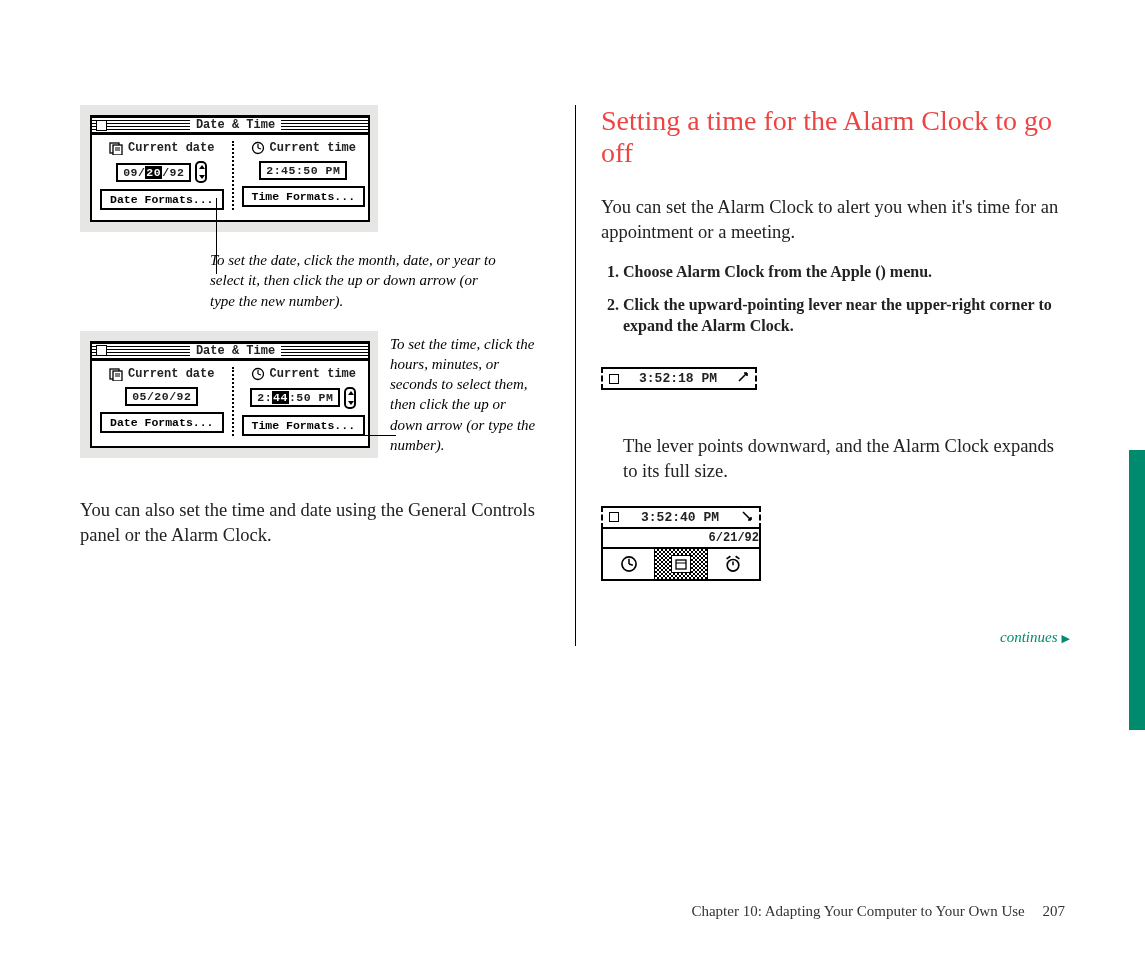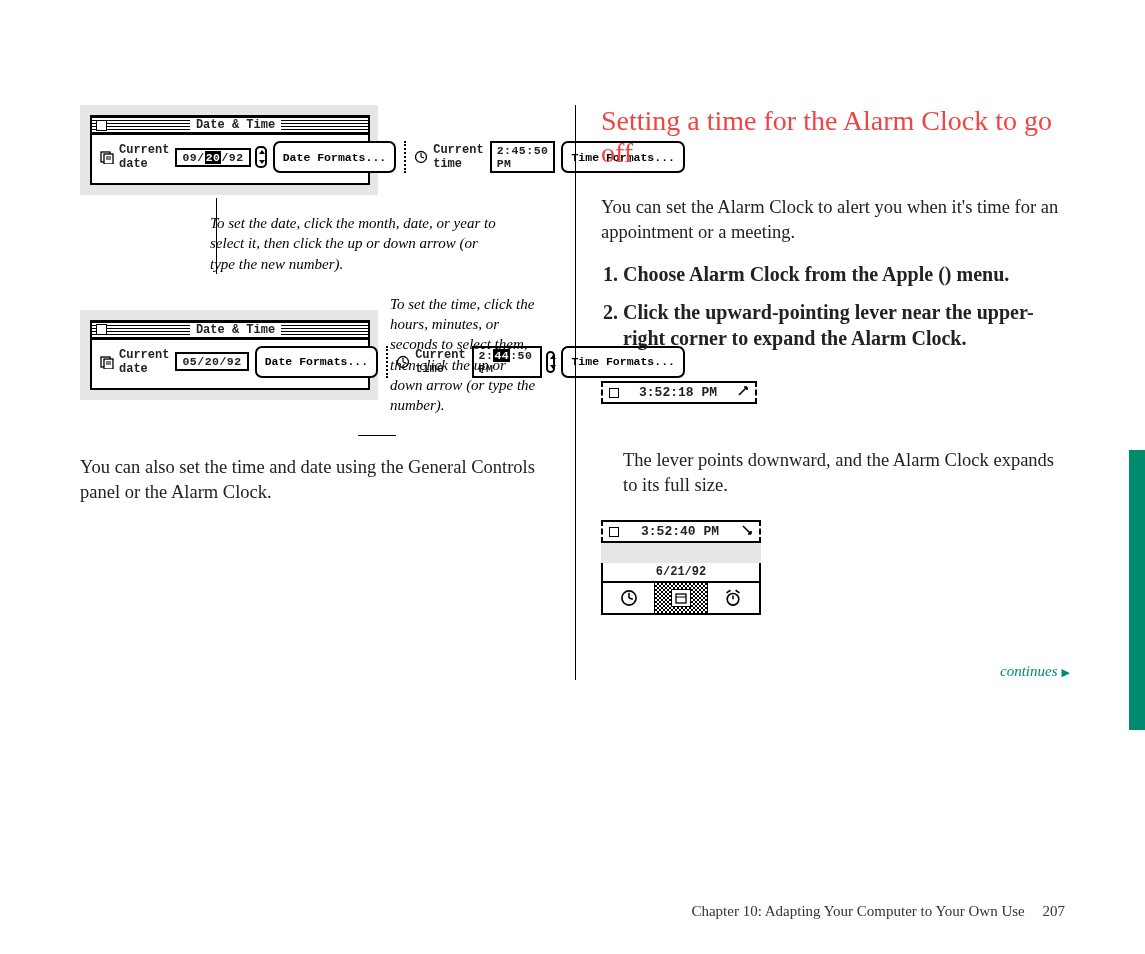--- a/index.html
+++ b/index.html
@@ -59,20 +59,22 @@
     padding: 0 6px;
   }
   .win-body {
     display: flex;
     gap: 0;
     padding: 6px 8px 10px 8px;
   }
   .pane {
     flex: 1;
     display: flex;
+    flex-direction: column;
+    align-items: center;
     gap: 6px;
   }
   .pane + .pane { border-left: 2px dotted #000; padding-left: 8px;}
   .pane:first-child { padding-right: 8px; }
   .pane-label { display: flex; align-items: center; gap: 5px; font-size: 12px;}
   .mini-icon {
     width: 14px; height: 14px;
     display:inline-flex; align-items:center; justify-content:center;
   }
   .mini-icon svg { width:14px; height:14px; }
@@ -95,21 +97,21 @@
     position:relative;
   }
   .stepper:before, .stepper:after{
     content:""; position:absolute; left:2px; right:2px;
     border-left:3px solid transparent; border-right:3px solid transparent;
   }
   .stepper:before{ top:2px; border-bottom:4px solid #000;}
   .stepper:after{ bottom:2px; border-top:4px solid #000;}
   .btn {
     border:2px solid #000;
-    border-radius:7px;
+    border-radius:0;
     background:#fff;
     padding:2px 8px;
     font-size:11.5px;
     font-family: inherit;
     font-weight:bold;
     white-space:nowrap;
   }
 
   
   .callout {
@@ -134,21 +136,21 @@
     font-weight: normal;
     color: #ef4444;
     font-size: 28px;
     margin-bottom: 14px;
     line-height:1.15;
   }
   .para { font-size: 18.5px; line-height: 1.35; margin-bottom: 16px; margin-top: 26px;}
   ol.steps {
     list-style: decimal;
     margin-left: 22px;
-    font-size: 20px;
+    font-size: 16px;
     font-weight: bold;
     font-family: "Times New Roman", Georgia, serif;
   }
   ol.steps li { margin-bottom: 12px; line-height:1.3; }
   .apple-glyph { font-size: 17px; }
 
   
   .acbox {
     background:#e6e6e4;
     padding: 0;
@@ -178,23 +180,22 @@
     background:#fff;
     border:2px solid #000;
     border-top:none;
     font-family:"Courier New", monospace;
     font-weight:bold;
     font-size:12px;
     width: 160px;
   }
   .acpanel .daterow {
     border-bottom:2px solid #000;
-    text-align:center;
+    text-align:right;
     padding:2px 0;
-    margin-top:20px;
   }
   .acpanel .iconrow {
     display:flex;
   }
   .acpanel .iconrow .cell{
     flex:1;
     display:flex; align-items:center; justify-content:center;
     height:30px;
   }
   .acpanel .iconrow .cell + .cell { border-left: 1.5px solid #000;}

